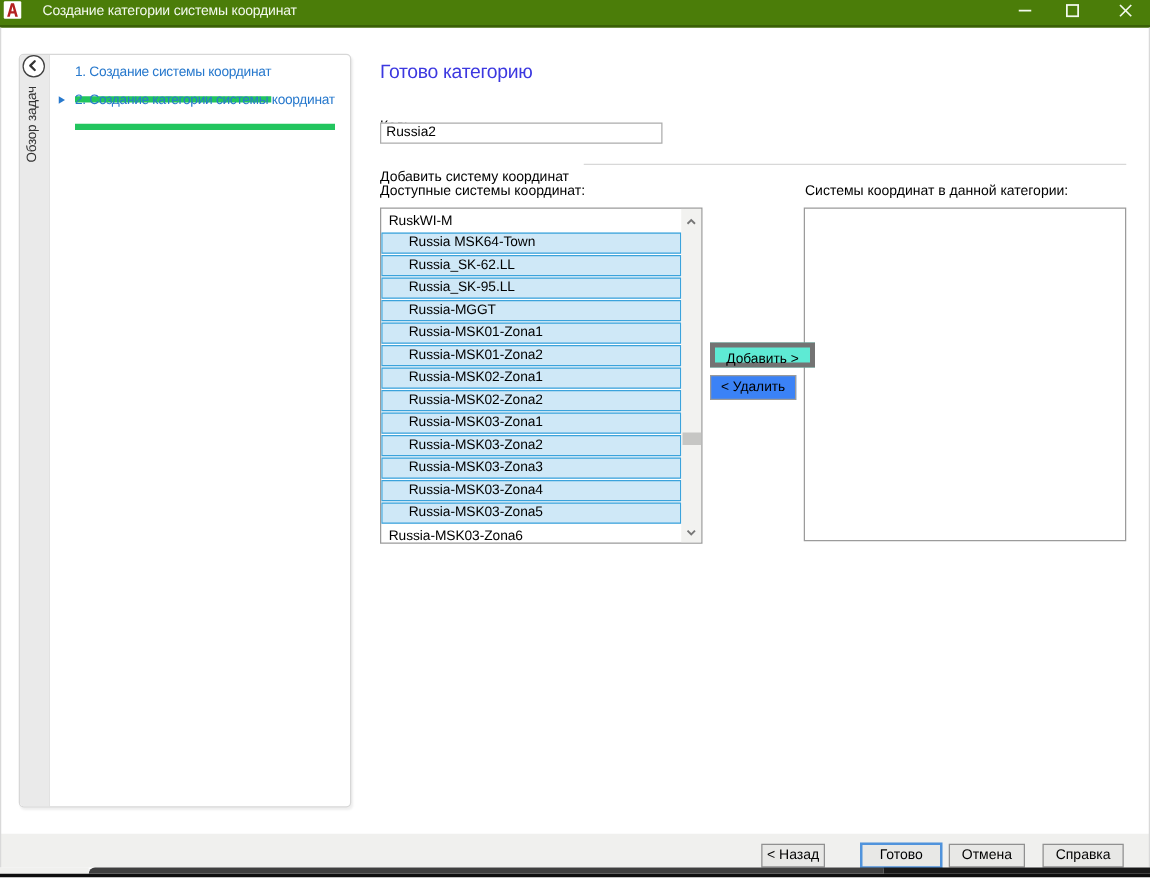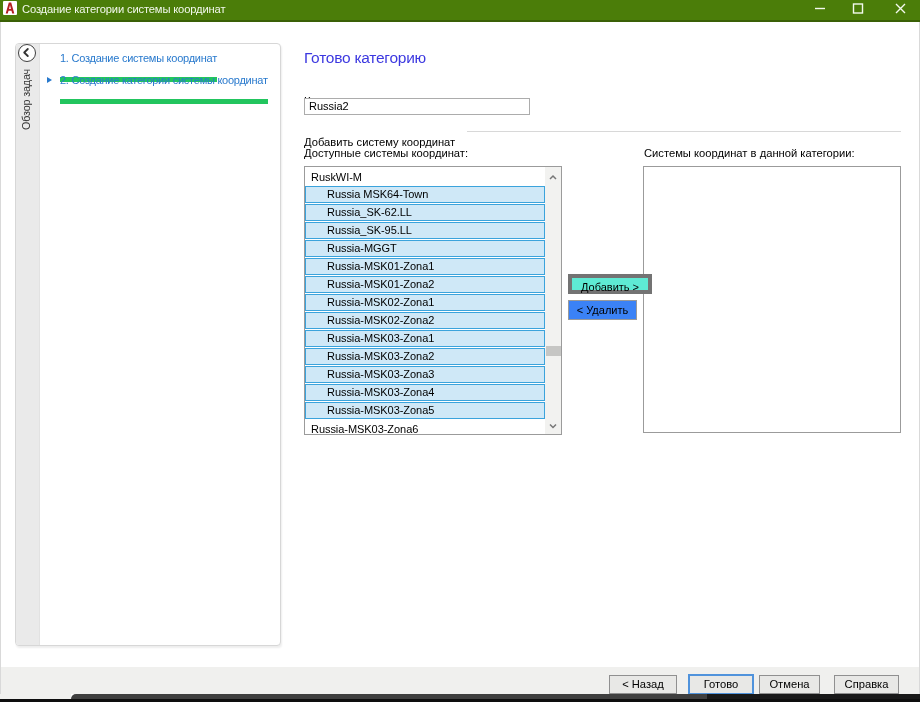--- a/index.html
+++ b/index.html
@@ -2,21 +2,21 @@
 <html><head>
 <meta charset="utf-8">
 <style>
 html,body{margin:0;padding:0;}
 body{width:920px;height:702px;position:relative;overflow:hidden;background:#ffffff;
      font-family:"Liberation Sans", sans-serif;}
 .abs{position:absolute;}
 
 #titlebar{left:0;top:0;width:920px;height:20px;background:#4b7d09;border-bottom:2px solid #3a6006;}
 #appicon{left:3px;top:1px;width:14px;height:14px;background:#fff;border-radius:1px;}
-#apptitle{left:22px;top:3px;font-size:11.2px;letter-spacing:-0.15px;color:#f3f9ee;white-space:nowrap;}
+#apptitle{left:34px;top:3px;font-size:11.2px;letter-spacing:-0.15px;color:#f3f9ee;white-space:nowrap;}
 
 #pane{left:15px;top:43px;width:266px;height:603px;border:1px solid #d7d7d7;border-radius:4px;background:#fff;box-sizing:border-box;box-shadow:1px 2px 2px rgba(0,0,0,0.07);}
 #panestrip{left:0;top:0;width:23px;height:601px;background:#eaeaea;border-right:1px solid #e2e2e2;border-radius:3px 0 0 3px;}
 #circlebtn{left:2px;top:0px;width:18px;height:18px;border:1.6px solid #3f3f3f;border-radius:50%;background:#fff;box-sizing:border-box;}
 .tlink{color:#2879cd;font-size:11px;letter-spacing:-0.25px;line-height:12px;white-space:nowrap;border-bottom:5px solid #22c55e;padding-bottom:13px;}
 #bullet{width:0;height:0;border-left:5px solid #2879cd;border-top:3.5px solid transparent;border-bottom:3.5px solid transparent;}
 
 #heading{left:304px;top:49px;font-size:15.5px;letter-spacing:-0.25px;color:#3c38e0;white-space:nowrap;}
 .lbl{font-size:11.2px;color:#000;white-space:nowrap;}
 #kodinput{left:304px;top:98px;width:218px;height:13px;border:1px solid #acacac;font-size:11px;font-family:"Liberation Sans",sans-serif;
@@ -30,21 +30,21 @@
 
 #sbar{left:240px;top:0;width:16px;height:267px;background:#f2f2f0;}
 #sthumb{left:1px;top:179px;width:15px;height:10px;background:#c6c6c4;}
 .midbtn{font-size:11px;text-align:center;color:#000;box-sizing:border-box;}
 #btnAdd{left:568px;top:274px;width:84px;height:20px;background:#5eead4;border:4px solid #737373;line-height:18px;}
 #btnDel{left:568px;top:300px;width:69px;height:20px;background:#3b82f6;border:1px solid #9a9a9a;line-height:18px;}
 
 #footer{left:0;top:667px;width:920px;height:27px;background:#f0f0ee;}
 .fbtn{position:absolute;top:675px;height:19px;background:#e8e8e6;border:1px solid #909090;
   font-size:11.2px;color:#000;text-align:center;line-height:17px;box-sizing:border-box;font-family:"Liberation Sans", sans-serif;}
-#btnBack{left:609px;width:68px;}
+#btnBack{left:609px;width:51px;}
 #btnDone{left:688px;top:674px;width:66px;height:21px;border:2px solid #5093dc;line-height:17px;}
 #btnCancel{left:759px;width:61px;}
 #btnHelp{left:834px;width:65px;}
 
 #bl1{left:0;top:694px;width:71px;height:5px;background:#f0f0ee;}
 #bl2{left:0;top:699px;width:920px;height:3px;background:#0e0e0e;}
 #bmid{left:71px;top:694px;width:636px;height:5px;background:#3f3f3f;border-top-left-radius:5px;}
 #bright{left:707px;top:694px;width:213px;height:5px;background:#191919;}
 </style>
 </head>

